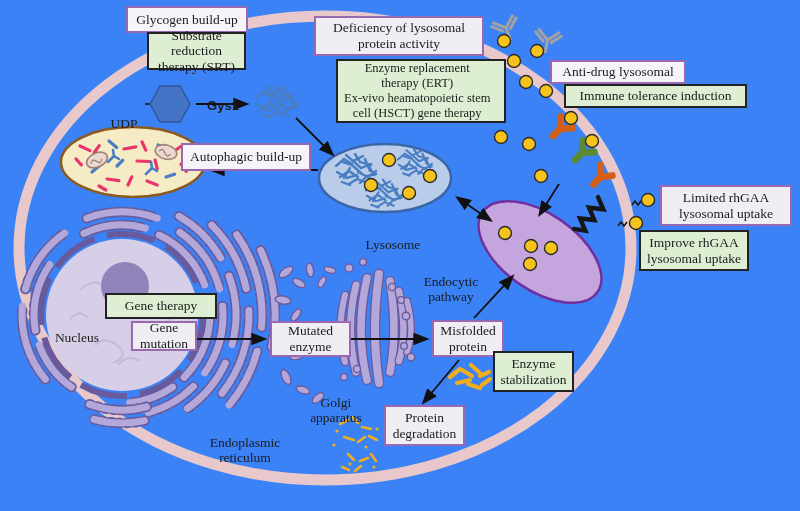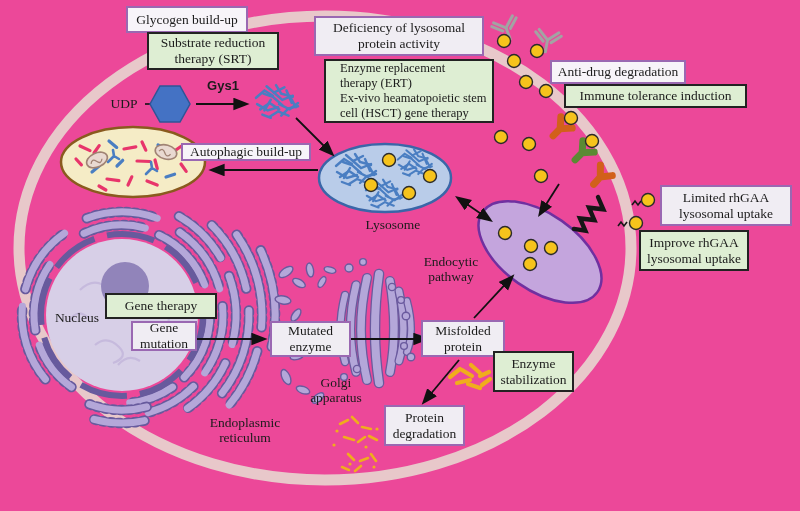--- a/index.html
+++ b/index.html
@@ -1,26 +1,26 @@
 <!DOCTYPE html>
 <html><head>
 <meta charset="utf-8">
 <style>
   html,body{margin:0;padding:0;background:#fff;}
-  .stage{position:relative;width:800px;height:511px;background:#ec4899;overflow:hidden;
+  .stage{position:relative;width:800px;height:511px;background:#3b82f6;overflow:hidden;
          font-family:"Liberation Serif", serif;color:#1b1b1b;}
   .stage svg{position:absolute;left:0;top:0;}
   .box{position:absolute;display:flex;align-items:center;justify-content:center;
        text-align:center;white-space:pre-line;font-size:13.5px;line-height:1.16;
        box-sizing:border-box;padding:1px 4px;z-index:5;}
   .purple{border:2.5px solid #9a68b2;background:#f0edf3;}
   .purple.lite{background:#f7f4f9;}
   .green{border:2.3px solid #222;background:#deeed3;}
-  .left-align{justify-content:flex-start;text-align:left;font-size:12.5px;line-height:1.2;padding-left:14px;}
-  .lbl{position:absolute;white-space:pre-line;text-align:center;font-size:13.5px;line-height:1.12;z-index:4;}
+  .left-align{justify-content:flex-start;text-align:center;font-size:12.5px;line-height:1.2;padding-left:6px;margin-left:12px;}
+  .lbl{position:absolute;white-space:pre-line;text-align:center;font-size:13.5px;line-height:1.12;z-index:4;margin-top:20px;}
   .sans{font-family:"Liberation Sans", sans-serif;font-size:13px;font-weight:600;}
   
   .arrow{stroke:#111;stroke-width:1.8;fill:none;}
   .ycirc{fill:#f6c31c;stroke:#2a2a2a;stroke-width:1.4;}
   #glyco path{stroke:#4a7ec2;stroke-width:2.4;fill:none;stroke-linecap:round;}
   #ab-sym path{stroke:#a3a3a3;stroke-width:3;fill:none;stroke-linecap:round;}
   .recY{fill:none;stroke-linecap:round;stroke-width:7;}
   #er-group .back{stroke:#675a9d;stroke-width:10.5;stroke-dasharray:2.5 5.5;fill:none;stroke-linecap:round;}
   #er-group .front{stroke:#b4a7d9;stroke-width:7;fill:none;stroke-linecap:round;}
   #golgi-group .back{stroke:#6a5a9e;fill:none;stroke-linecap:round;}
@@ -300,41 +300,41 @@
         <circle cx="337" cy="431" r="1.6" fill="#f0ad1c"></circle>
         <circle cx="366" cy="447" r="1.6" fill="#f0ad1c"></circle>
         <circle cx="350" cy="464" r="1.6" fill="#f0ad1c"></circle>
         <circle cx="374" cy="467" r="1.6" fill="#f0ad1c"></circle>
         <circle cx="377" cy="429" r="1.6" fill="#f0ad1c"></circle>
         <circle cx="334" cy="445" r="1.6" fill="#f0ad1c"></circle>
       </g>
 </svg>
 
 <div class="box purple lite" style="left:126px;top:6px;width:122px;height:27px">Glycogen build-up</div>
-<div class="box green" style="left:147px;top:32px;width:132px;height:38px">Substrate reduction
+<div class="box green" style="left:147px;top:32px;width:99px;height:38px">Substrate reduction
 therapy (SRT)</div>
 <div class="box purple" style="left:314px;top:16px;width:170px;height:40px">Deficiency of lysosomal
 protein activity</div>
 <div class="box green left-align" style="left:324px;top:59px;width:170px;height:64px">Enzyme replacement
 therapy (ERT)
 Ex-vivo heamatopoietic stem
 cell (HSCT) gene therapy</div>
-<div class="box purple lite" style="left:550px;top:60px;width:136px;height:24px">Anti-drug degradation</div>
+<div class="box purple lite" style="left:550px;top:60px;width:136px;height:24px">Anti-drug lysosomal</div>
 <div class="box green" style="left:564px;top:84px;width:183px;height:24px">Immune tolerance induction</div>
-<div class="box purple lite" style="left:181px;top:143px;width:130px;height:18px">Autophagic build-up</div>
+<div class="box purple lite" style="left:181px;top:143px;width:130px;height:28px">Autophagic build-up</div>
 <div class="box purple" style="left:660px;top:185px;width:132px;height:41px">Limited rhGAA
 lysosomal uptake</div>
 <div class="box green" style="left:639px;top:230px;width:110px;height:41px">Improve rhGAA
 lysosomal uptake</div>
 <div class="box green" style="left:105px;top:293px;width:112px;height:26px">Gene therapy</div>
 <div class="box purple" style="left:131px;top:321px;width:66px;height:30px">Gene
 mutation</div>
 <div class="box purple" style="left:270px;top:321px;width:81px;height:36px">Mutated
 enzyme</div>
-<div class="box purple" style="left:421px;top:320px;width:84px;height:37px">Misfolded
+<div class="box purple" style="left:432px;top:320px;width:72px;height:37px">Misfolded
 protein</div>
 <div class="box green" style="left:493px;top:351px;width:81px;height:41px">Enzyme
 stabilization</div>
 <div class="box purple" style="left:384px;top:405px;width:81px;height:41px">Protein
 degradation</div>
 
 <div class="lbl" style="left:103px;top:96px;width:42px">UDP</div>
 <div class="lbl sans" style="left:201px;top:79px;width:44px">Gys1</div>
 <div class="lbl" style="left:357px;top:217px;width:72px">Lysosome</div>
 <div class="lbl" style="left:419px;top:254px;width:64px">Endocytic

